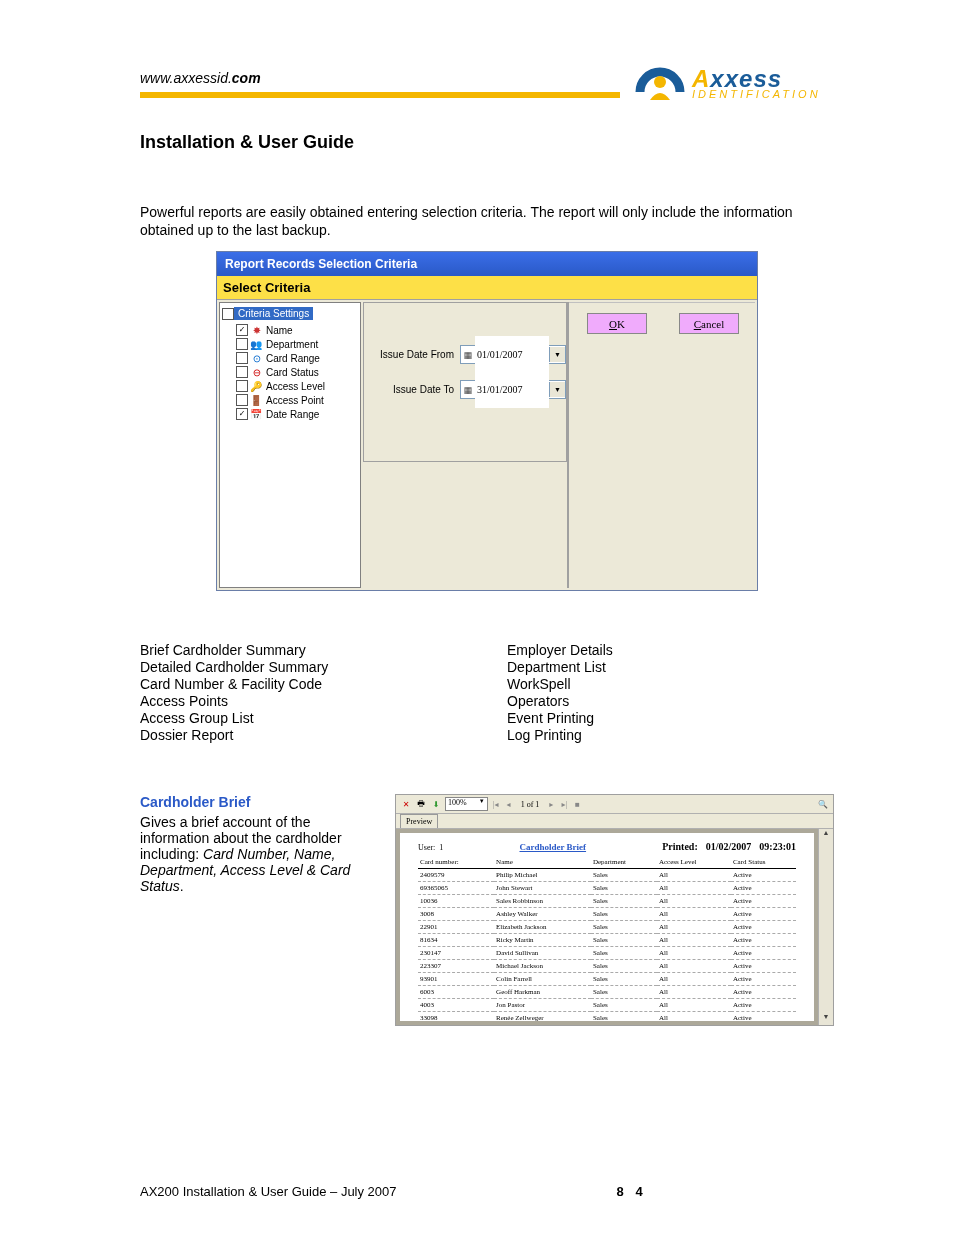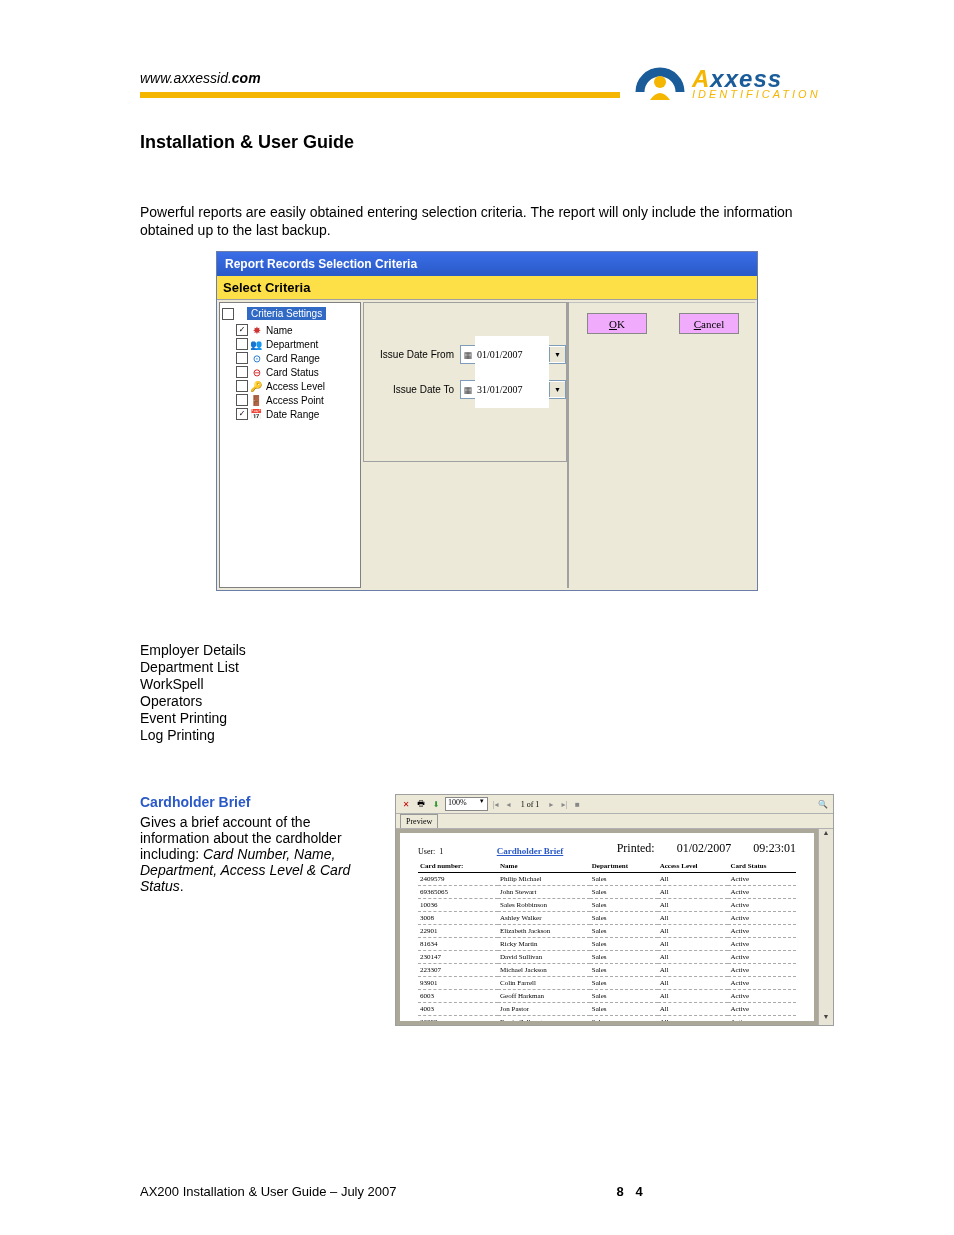--- a/index.html
+++ b/index.html
@@ -100,21 +100,21 @@
     background: #fff;
     border: 1px solid #808080;
     margin: 2px;
     padding: 4px 2px;
     font-size: 10px;
     overflow: hidden;
   }
   .tree-root {
     display: flex;
     align-items: center;
-    gap: 13px;
+    gap: 0;
     margin-bottom: 3px;
   }
   .tree-root .root-label {
     background: #316ac5;
     color: #fff;
     padding: 1px 4px;
     font-size: 10px;
   }
   .tree-item {
     display: flex;
@@ -300,25 +300,25 @@
     align-items:flex-end;
     font-size:8px;
     margin-bottom: 4px;
   }
   .rp-header .center {
     color:#2a59c7;
     font-weight:bold;
     text-decoration: underline;
     font-size:9px;
   }
-  .rp-header .right { display:flex; gap:22px; font-size:12px; }
+  .rp-header .right { display:flex; gap:8px; font-size:10px;font-weight:bold; }
   .rp-table { width:100%; border-collapse:collapse; font-size:7px; }
   .rp-table th {
     text-align:left;
-    font-weight:bold;
+    font-weight:normal;
     border-bottom:1px solid #000;
     padding:2px 2px;
   }
   .rp-table td {
     padding:2px 2px;
     border-bottom:1px dashed #aaa;
   }
   .vscroll {
     width:14px;
     background:#e8e5d6;
@@ -439,20 +439,28 @@
         <div class="btn-row">
           <button class="win-btn"><span class="ul">O</span>K</button>
           <button class="win-btn"><span class="ul">C</span>ancel</button>
         </div>
         <div class="status-strip"></div>
       </div>
     </div>
   </div>
 
   <div class="report-lists">
+    <div>
+      <div>Brief Cardholder Summary</div>
+      <div>Detailed Cardholder Summary</div>
+      <div>Card Number &amp; Facility Code</div>
+      <div>Access Points</div>
+      <div>Access Group List</div>
+      <div>Dossier Report</div>
+    </div>
     <div>
       <div>Employer Details</div>
       <div>Department List</div>
       <div>WorkSpell</div>
       <div>Operators</div>
       <div>Event Printing</div>
       <div>Log Printing</div>
     </div>
   </div>
 

